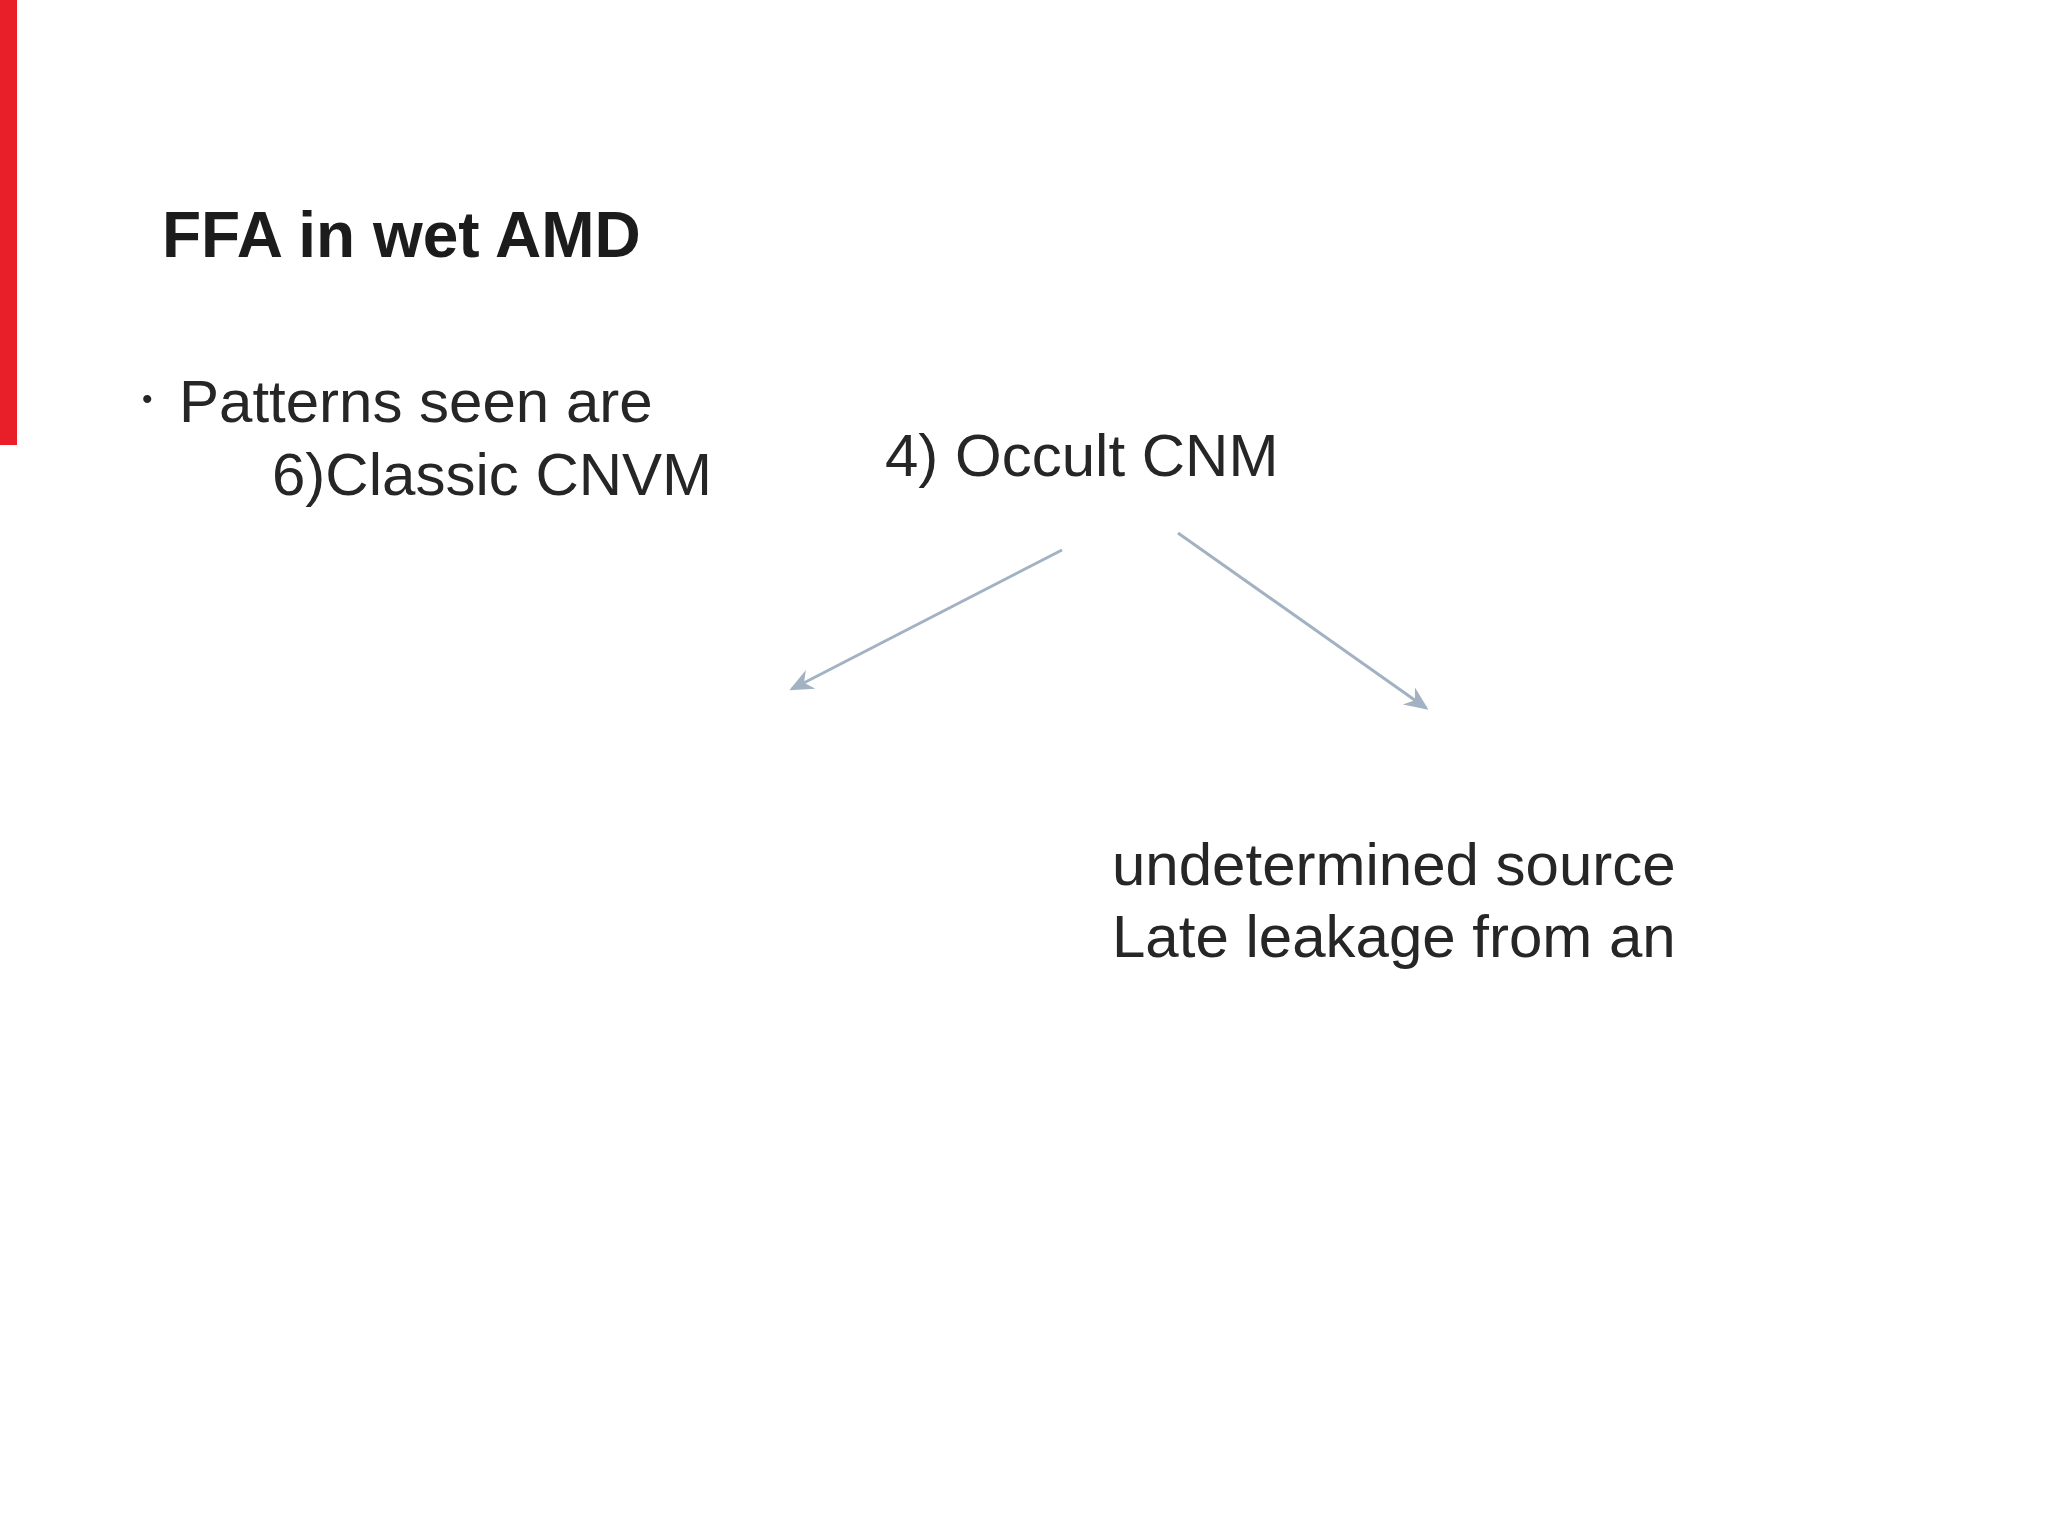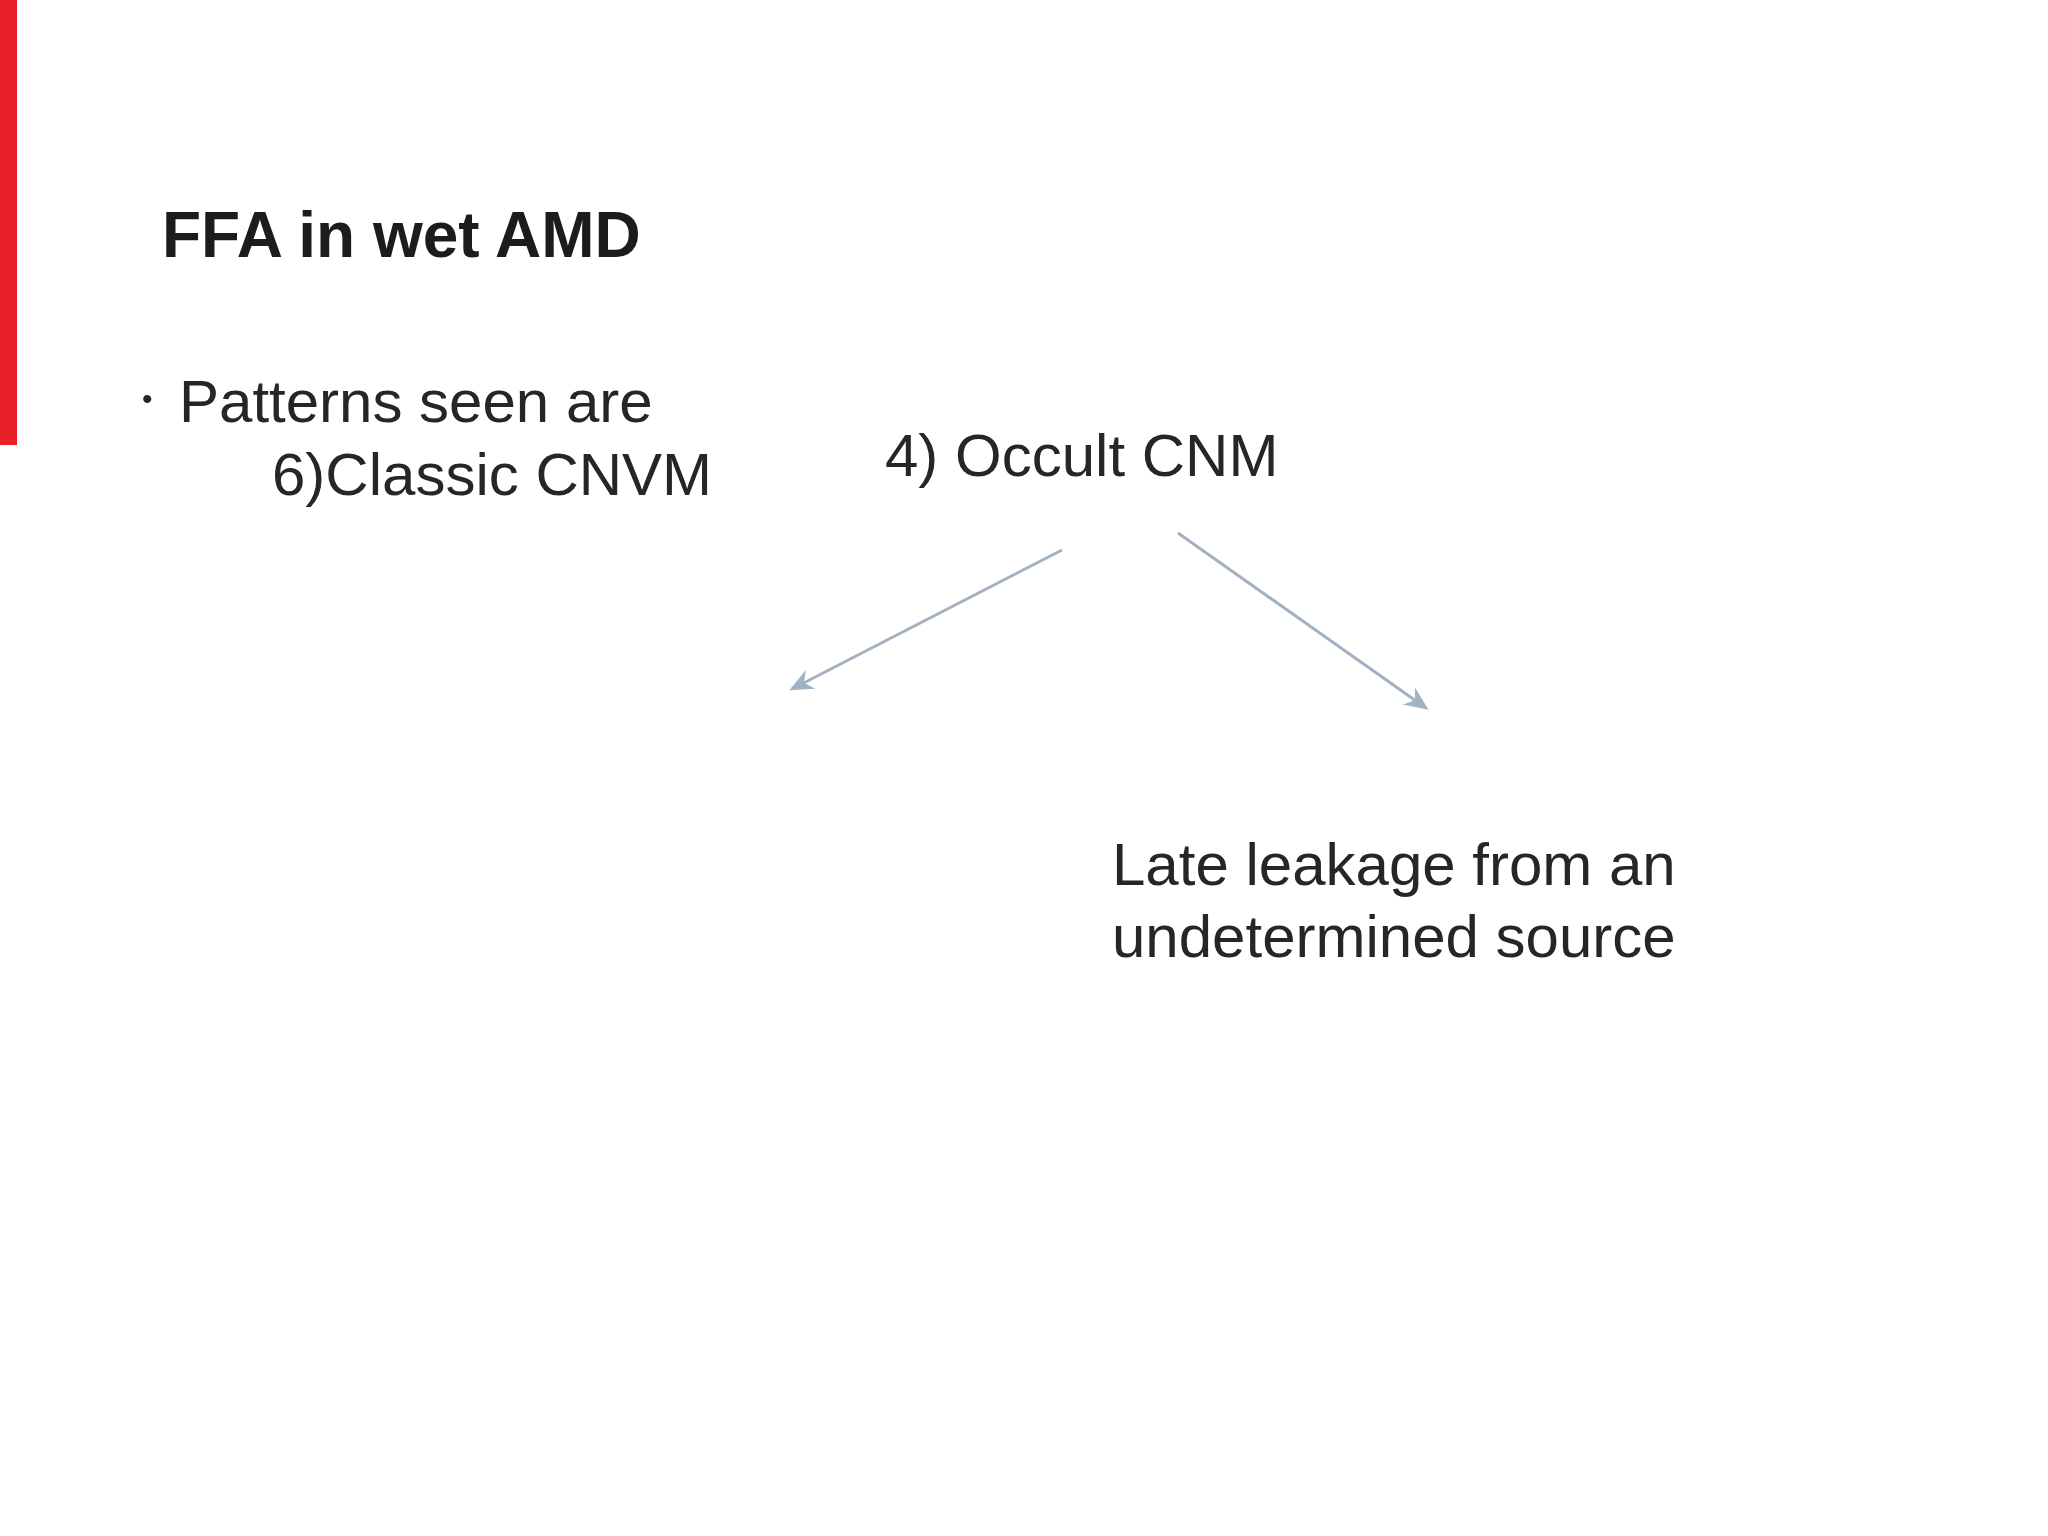--- a/index.html
+++ b/index.html
@@ -96,17 +96,17 @@
       <marker id="ah" markerWidth="10" markerHeight="10" refX="7" refY="3.5" orient="auto" markerUnits="strokeWidth">
         <path class="arrow-head" d="M0,0 L8,3.5 L0,7 L2.5,3.5 Z"></path>
       </marker>
     </defs>
     <line class="arrow-line" x1="1062" y1="550" x2="792" y2="689" marker-end="url(#ah)"></line>
     <line class="arrow-line" x1="1178" y1="533" x2="1426" y2="708" marker-end="url(#ah)"></line>
   </svg>
 
 
   <div class="abs body-text branch-late">
+    <div>undetermined source</div>
     <div>Late leakage from an</div>
-    <div>undetermined source</div>
   </div>
 
 </div>
 
 </body></html>

